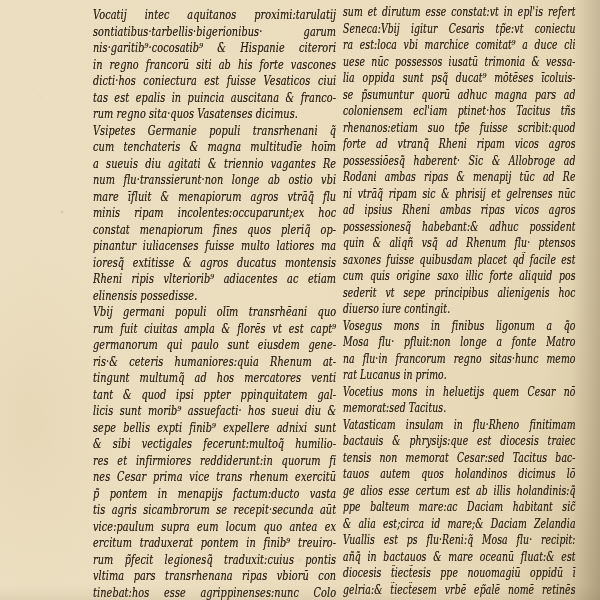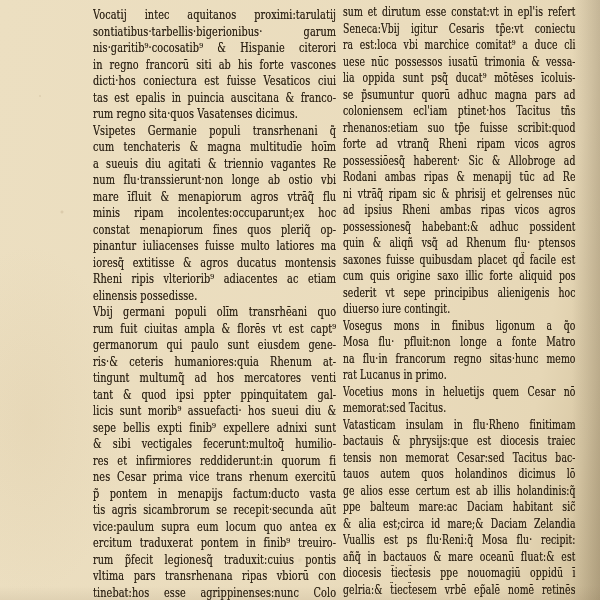--- a/index.html
+++ b/index.html
@@ -11,20 +11,21 @@
     position:absolute;inset:0;
     background:
       radial-gradient(circle 3px at 62px 212px, rgba(140,110,70,.25), rgba(140,110,70,0) 70%),
       radial-gradient(circle 2px at 40px 96px,  rgba(140,110,70,.22), rgba(140,110,70,0) 70%),
       radial-gradient(circle 4px at 300px 560px,rgba(150,120,80,.15), rgba(150,120,80,0) 70%),
       radial-gradient(circle 3px at 560px 120px,rgba(150,120,80,.18), rgba(150,120,80,0) 70%),
       radial-gradient(circle 2px at 200px 330px,rgba(140,110,70,.14), rgba(140,110,70,0) 70%),
       radial-gradient(circle 5px at 520px 470px,rgba(150,120,80,.12), rgba(150,120,80,0) 70%),
       radial-gradient(120px 220px at 30px 420px, rgba(190,160,110,.10), rgba(190,160,110,0) 80%),
       linear-gradient(100deg,#ecdfc1 0%,#eadcbd 60%,#e6d7b6 86%,#d9c9a6 94%,#c6b591 100%);
+    font-style: italic;
   }
   .col{
     position:absolute;
     transform-origin:top left;
     color:#291f12;
     font-size:12.2px;
     line-height:16.5px;
     letter-spacing:.1px;
     text-shadow:0 0 .5px rgba(41,31,18,.55);
   }

